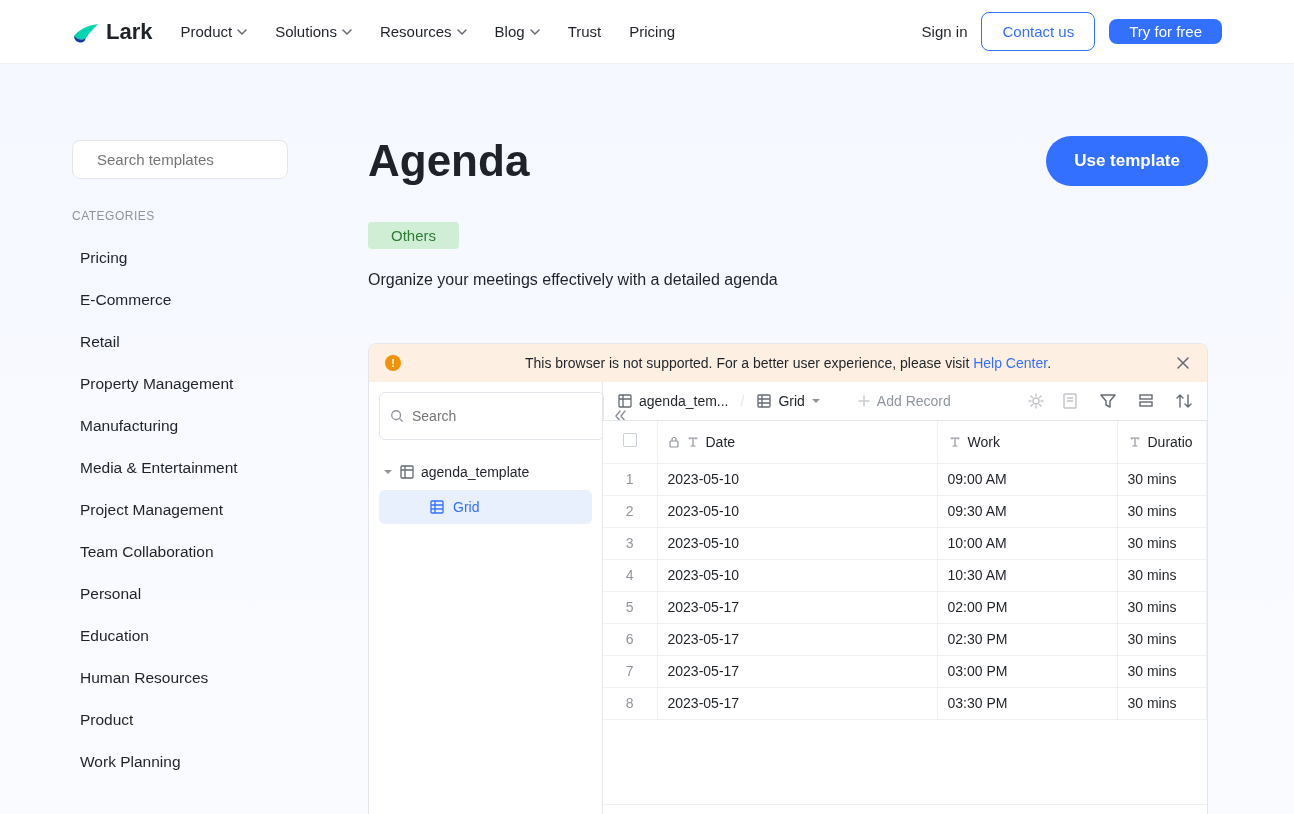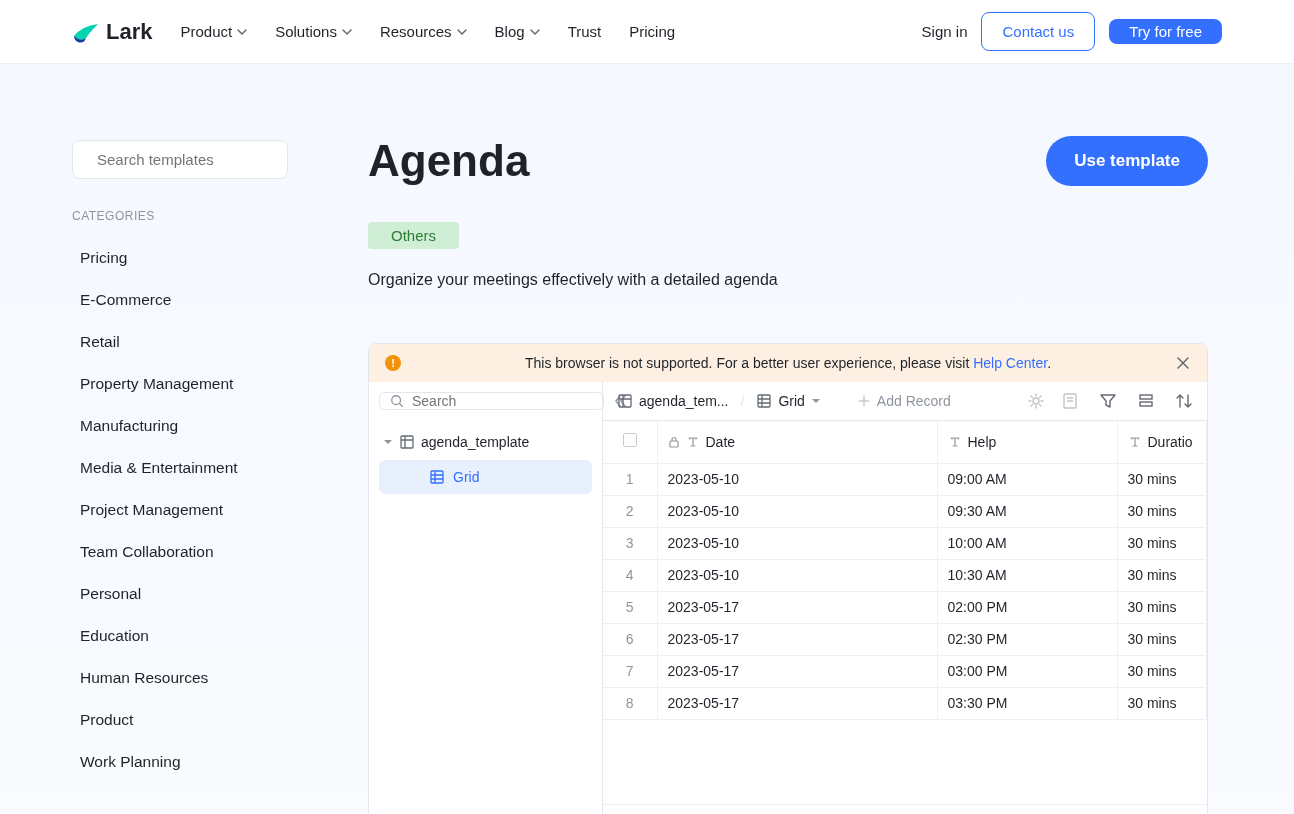--- a/index.html
+++ b/index.html
@@ -39,21 +39,21 @@
   .preview { margin-top: 54px; border: 1px solid #e5e6eb; border-radius: 8px; overflow: hidden; background: #fff; font-size: 14px; }
   .warning-bar { background: #fdf0e3; display: flex; align-items: center; padding: 11px 16px; gap: 10px; }
   .warning-icon { width: 16px; height: 16px; background: #f0930a; border-radius: 50%; display: flex; align-items: center; justify-content: center; color: #fff; font-size: 11px; font-weight: bold; flex-shrink: 0; }
   .warning-text { flex: 1; text-align: center; color: #1f2329; font-size: 14px; }
   .warning-text a { color: #3370ff; text-decoration: none; }
   .close-x { cursor: pointer; color: #646a73; width: 16px; flex-shrink: 0; }
   
   .preview-body { display: flex; height: 456px; }
   .preview-sidebar { width: 234px; border-right: 1px solid #e5e6eb; padding: 10px; display: flex; flex-direction: column; }
   .preview-search-row { display: flex; align-items: center; gap: 8px; }
-  .preview-search { flex: 1; display: flex; align-items: center; gap: 8px; border: 1px solid #e5e6eb; border-radius: 6px; padding: 0 10px; }
+  .preview-search { flex: 1; display: flex; align-items: center; gap: 8px; border: 1px solid #e5e6eb; border-radius: 6px; padding: 15px 10px; }
   .preview-search input { border: none; outline: none; font-size: 14px; flex: 1; background: transparent; }
   .collapse-icon { color: #646a73; cursor: pointer; width: 16px; }
   .tree { margin-top: 18px; }
   .tree-item { display: flex; align-items: center; gap: 6px; padding: 6px 4px; font-size: 14px; color: #1f2329; cursor: pointer; }
   .tree-sub { display: flex; align-items: center; gap: 8px; padding: 9px 4px 9px 50px; font-size: 14px; color: #3370ff; background: #e8effd; border-radius: 6px; margin-top: 4px; cursor: pointer; }
   
   .preview-main { flex: 1; display: flex; flex-direction: column; overflow: hidden; }
   .toolbar { display: flex; align-items: center; gap: 6px; padding: 10px 14px; border-bottom: 1px solid #e5e6eb; }
   .tb-item { display: flex; align-items: center; gap: 6px; font-size: 14px; color: #1f2329; cursor: pointer; }
   .tb-item.muted { color: #8f959e; }
@@ -295,21 +295,21 @@
                           <path d="M3 3 H11 M4 3 V4 M10 3 V4 M7 3 V11 M5 11 H9" stroke="#8f959e" stroke-width="1.2" fill="none" stroke-linecap="round"></path>
                         </svg>
                       <span>Date</span>
                     </div>
                   </th>
                   <th class="time-col">
                     <div class="col-head">
                       <svg width="14" height="14" viewBox="0 0 14 14">
                           <path d="M3 3 H11 M4 3 V4 M10 3 V4 M7 3 V11 M5 11 H9" stroke="#8f959e" stroke-width="1.2" fill="none" stroke-linecap="round"></path>
                         </svg>
-                      <span>Help</span>
+                      <span>Work</span>
                     </div>
                   </th>
                   <th>
                     <div class="col-head">
                       <svg width="14" height="14" viewBox="0 0 14 14">
                           <path d="M3 3 H11 M4 3 V4 M10 3 V4 M7 3 V11 M5 11 H9" stroke="#8f959e" stroke-width="1.2" fill="none" stroke-linecap="round"></path>
                         </svg>
                       <span>Duratio</span>
                     </div>
                   </th>

